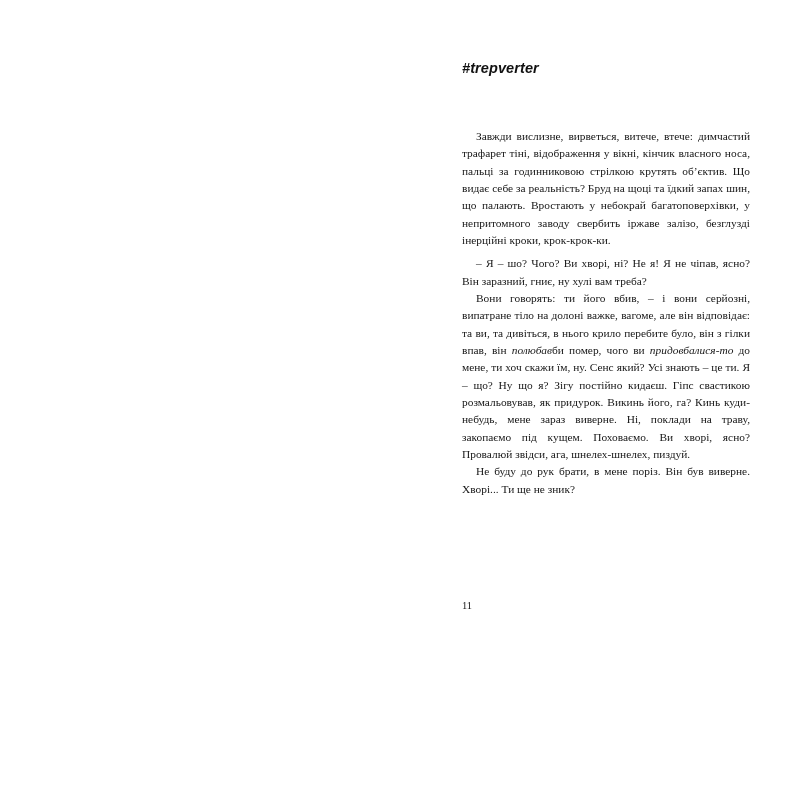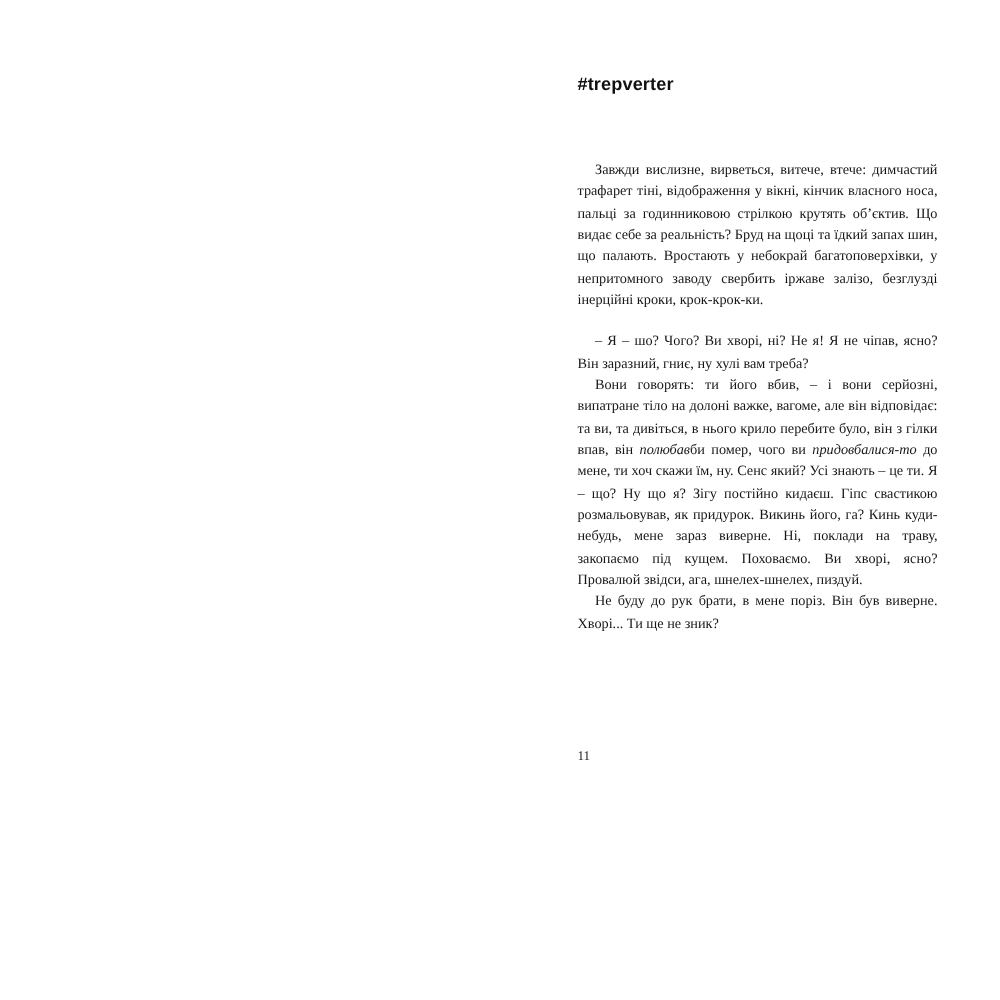--- a/index.html
+++ b/index.html
@@ -82,35 +82,36 @@
     top: 60px;
     width: 288px;
   }
   .chapter-title {
     font-family: "Liberation Sans", sans-serif;
     font-weight: bold;
     font-size: 14.5px;
     letter-spacing: 0.1px;
     color: #111111;
     margin: 0 0 52px 0;
+    font-style: italic;
   }
   .body-text p {
     margin: 0;
     font-size: 11.4px;
     line-height: 1.52;
     text-align: justify;
     text-justify: inter-word;
     hyphens: none;
     color: #161616;
   }
   .body-text p.indent {
     text-indent: 14px;
   }
   .body-text p.gap {
-    margin-top: 16px;
+    margin-top: 6px;
   }
   .body-text em {
   }
   .folio {
     position: absolute;
     left: 62px;
     top: 600px;
     width: 288px;
     text-align: left;
     font-size: 10.5px;

